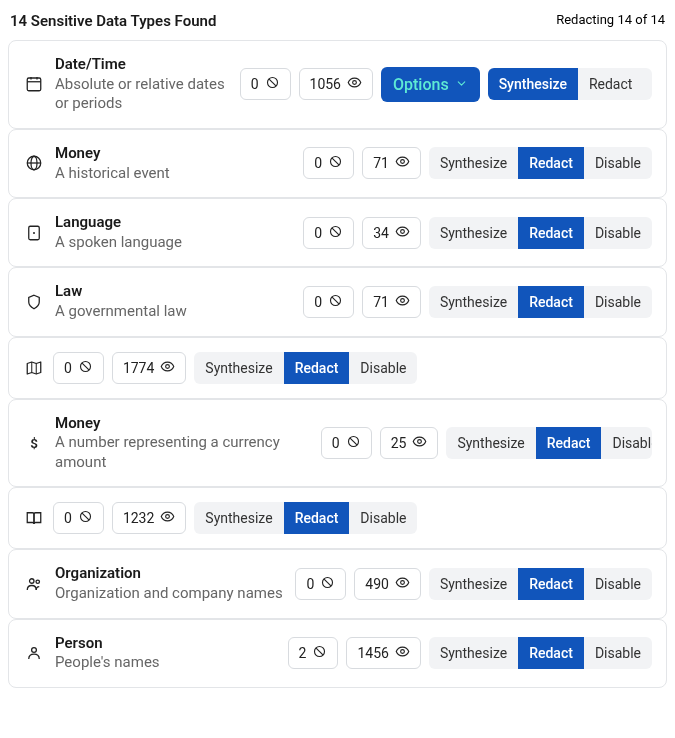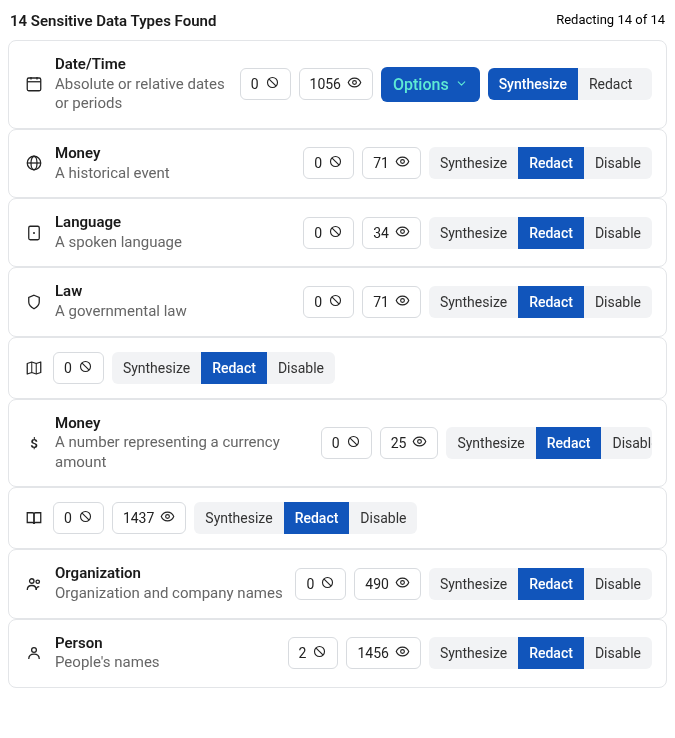--- a/index.html
+++ b/index.html
@@ -220,20 +220,26 @@
         <svg viewBox="0 0 24 24">
           <use href="#i-map"></use>
         </svg>
       </div>
       <div class="count-box">
         <span>0</span>
         <span><svg viewBox="0 0 24 24">
             <use href="#i-block"></use>
           </svg></span>
       </div>
+      <div class="count-box">
+        <span>1774</span>
+        <span><svg viewBox="0 0 24 24">
+            <use href="#i-eye"></use>
+          </svg></span>
+      </div>
       <div class="seg">
         <div class="seg-btn">Synthesize</div>
         <div class="seg-btn active">Redact</div>
         <div class="seg-btn">Disable</div>
       </div>
     </div>
     <div class="card">
       <div class="card-icon">
         <svg viewBox="0 0 24 24">
           <use href="#i-dollar"></use>
@@ -267,21 +273,21 @@
           <use href="#i-book"></use>
         </svg>
       </div>
       <div class="count-box">
         <span>0</span>
         <span><svg viewBox="0 0 24 24">
             <use href="#i-block"></use>
           </svg></span>
       </div>
       <div class="count-box">
-        <span>1437</span>
+        <span>1232</span>
         <span><svg viewBox="0 0 24 24">
             <use href="#i-eye"></use>
           </svg></span>
       </div>
       <div class="seg">
         <div class="seg-btn">Synthesize</div>
         <div class="seg-btn active">Redact</div>
         <div class="seg-btn">Disable</div>
       </div>
     </div>

